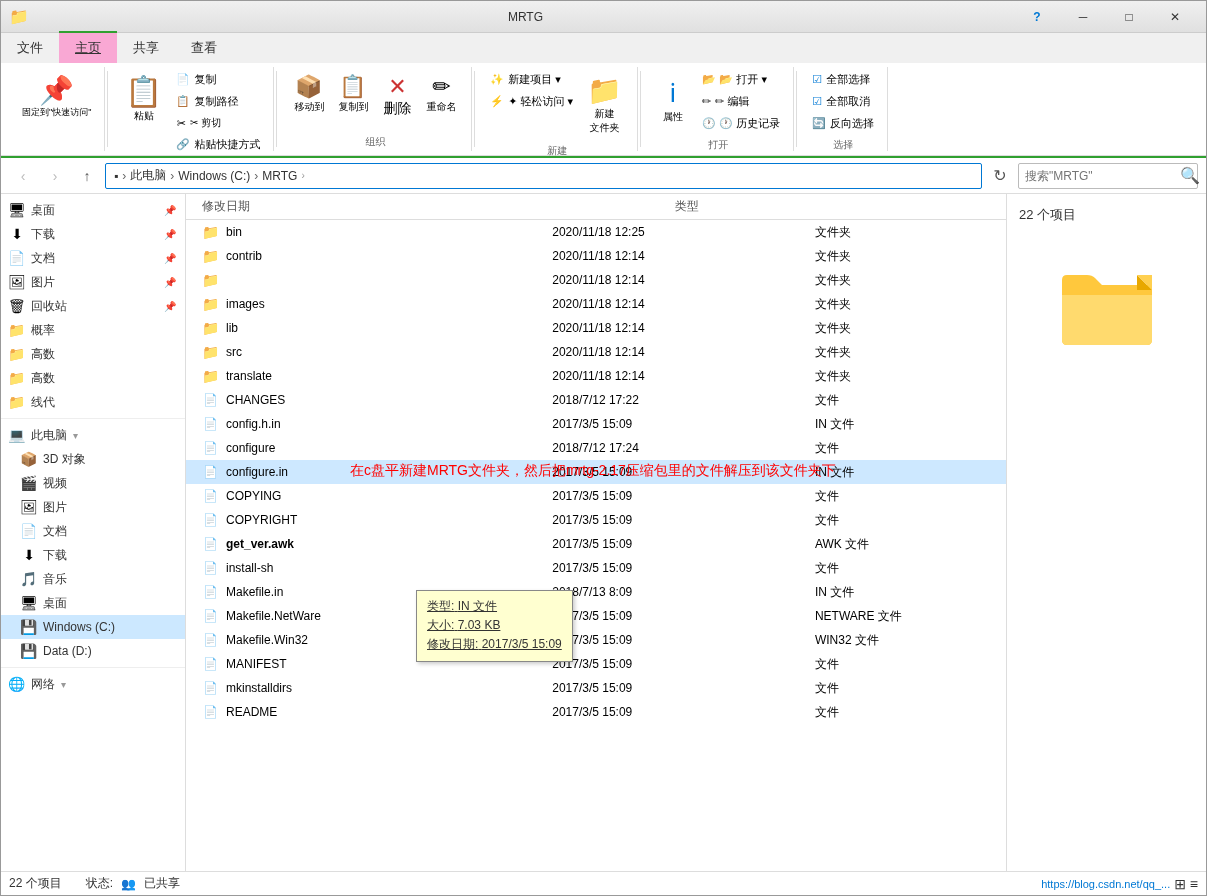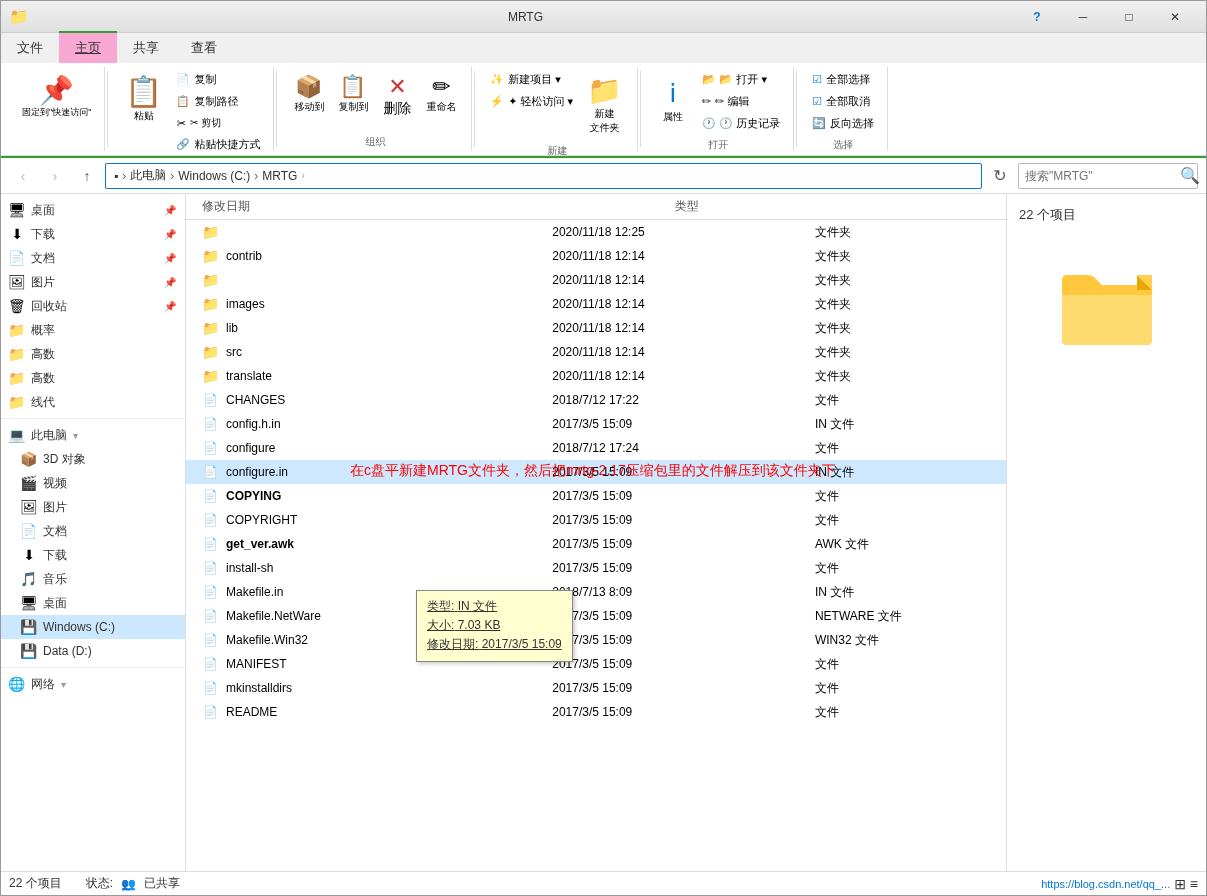--- a/index.html
+++ b/index.html
@@ -369,20 +369,21 @@
         <div class="col-date">修改日期</div>
         <div class="col-type">类型</div>
       </div>
       <div class="file-list" id="file-list">
 
       <div class="file-row">
             <div class="col-name" style="display: flex; align-items: center;">
               <span class="file-icon">
                 <span style="color:#ffc83d;font-size:14px;">📁</span>
               </span>
+              <span class="col-name" style="display: flex; align-items: center;">bin</span>
             </div>
             <span class="col-date">2020/11/18 12:25</span>
             <span class="col-type">文件夹</span>
           </div>
           <div class="file-row">
             <div class="col-name" style="display: flex; align-items: center;">
               <span class="file-icon">
                 <span style="color:#ffc83d;font-size:14px;">📁</span>
               </span>
               <span class="col-name" style="display: flex; align-items: center;">contrib</span>
@@ -477,21 +478,21 @@
               <span class="col-name" style="display: flex; align-items: center;">configure.in</span>
             </div>
             <span class="col-date">2017/3/5 15:09</span>
             <span class="col-type">IN 文件</span>
           </div>
           <div class="file-row">
             <div class="col-name" style="display: flex; align-items: center;">
               <span class="file-icon">
                 <span style="color:#aaa;font-size:12px;">📄</span>
               </span>
-              <span class="col-name" style="display: flex; align-items: center; font-weight: bold;">COPYING</span>
+              <span class="col-name" style="display: flex; align-items: center;">COPYING</span>
             </div>
             <span class="col-date">2017/3/5 15:09</span>
             <span class="col-type">文件</span>
           </div>
           <div class="file-row">
             <div class="col-name" style="display: flex; align-items: center;">
               <span class="file-icon">
                 <span style="color:#aaa;font-size:12px;">📄</span>
               </span>
               <span class="col-name" style="display: flex; align-items: center;">COPYRIGHT</span>

